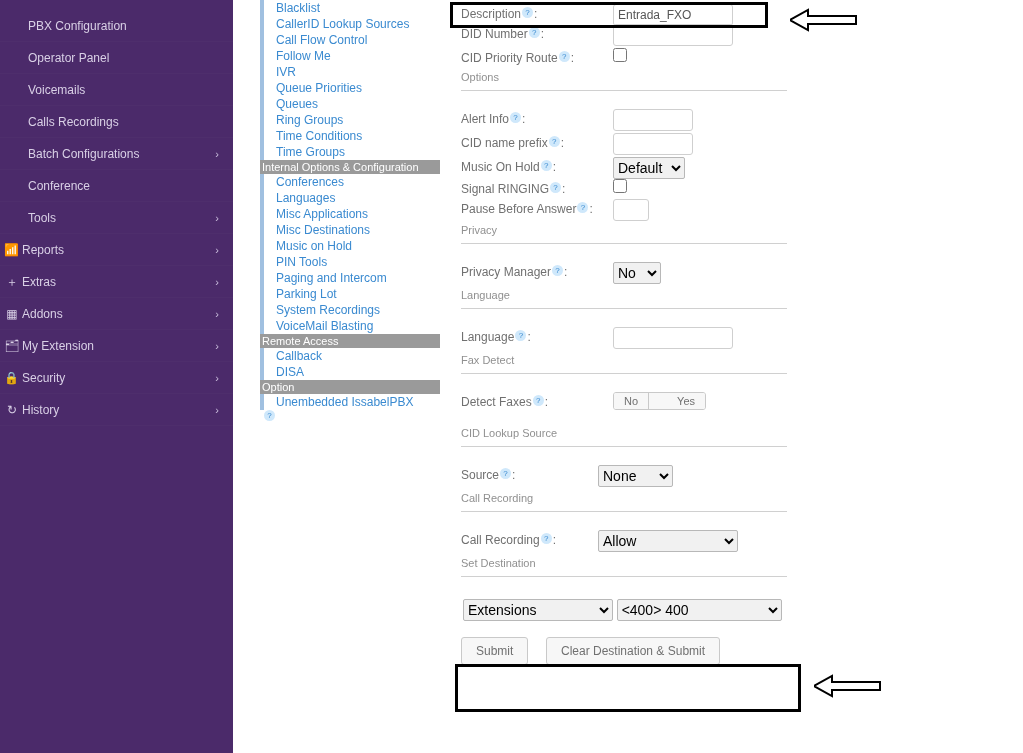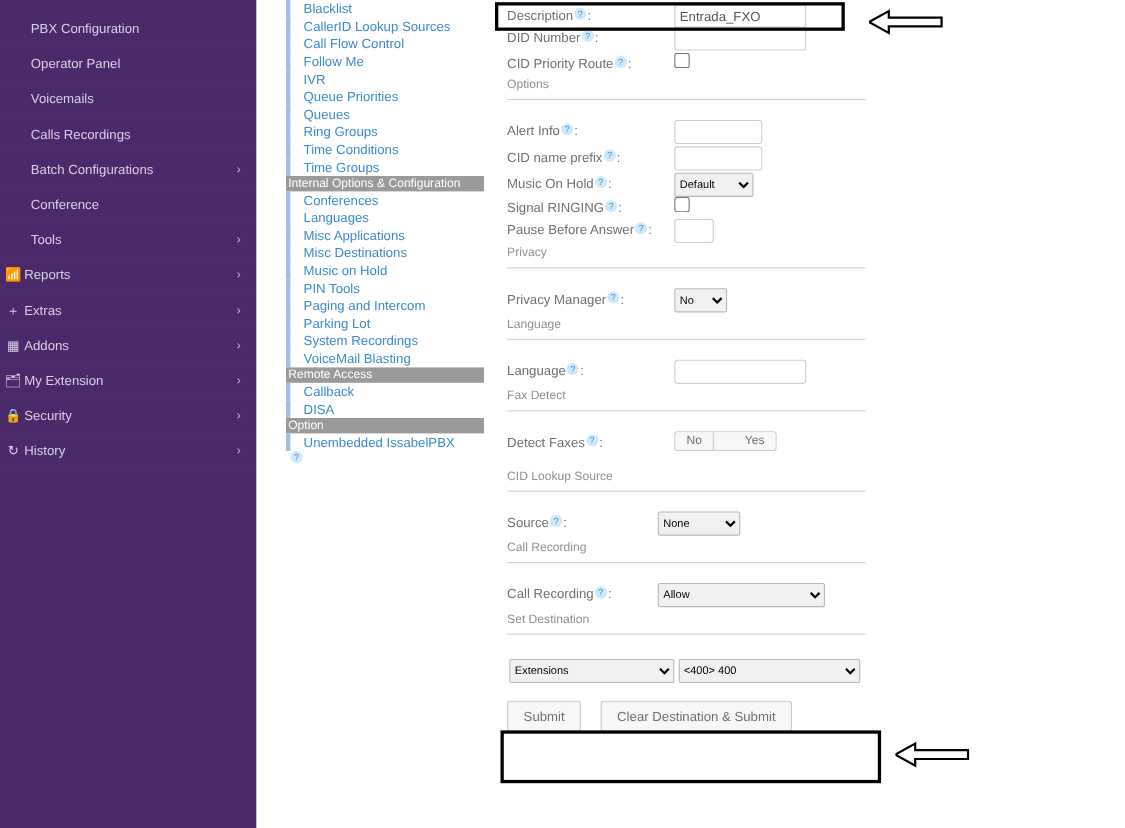--- a/index.html
+++ b/index.html
@@ -22,25 +22,25 @@
   
   .formarea { position:absolute; left:450px; top:0; width:560px; }
   .row { position:relative; height:24px; }
   .lbl { position:absolute; left:11px; top:3px; font-size:12px; color:#707070; }
   .help { display:inline-block; width:11px; height:11px; border-radius:50%; background:#cfe8fb; color:#3a8ad0; font-size:8px; text-align:center; line-height:11px; vertical-align:text-top; margin:0 1px; }
   .ctrl { position:absolute; left:163px; top:0; }
   .tin { height:22px; border:1px solid #cfcfcf; border-radius:3px; padding:0 4px; font-size:12px; color:#555; background:#fff; }
   .tin.w140 { width:120px; }
   .tin.w80 { width:80px; }
   .tin.w40 { width:36px; }
-  .sel { height:22px; border:1px solid #b8b8b8; border-radius:2px; font-size:10px; background:#f1f1f1; }
+  .sel { height:22px; border:1px solid #b8b8b8; border-radius:2px; font-size:14px; background:#f1f1f1; }
   .sel.w70 { width:72px; }
   .sel.w45 { width:48px; }
   .sel.w90 { width:75px; }
-  .sel.w140 { width:152px; }
+  .sel.w140 { width:140px; }
   .sel.w150 { width:150px; }
   .sel.w165 { width:165px; }
   .chk { width:14px; height:14px; border:1px solid #999; background:#f5f5f5; }
   .sect { font-size:11px; color:#909090; padding-left:11px; height:18px; line-height:18px; }
   .hr { height:1px; background:#d0d0d0; margin:4px 11px 4px 11px; width:326px; }
   .btn { display:inline-block; height:28px; line-height:26px; padding:0 14px; border:1px solid #c9c9c9; border-radius:3px; background:#f7f7f7; color:#707070; font-size:12px; cursor:pointer; }
   .toggle { display:inline-flex; border:1px solid #c9c9c9; border-radius:3px; overflow:hidden; }
   .toggle span { padding:2px 10px; font-size:11px; color:#707070; background:#f7f7f7; cursor:pointer; }
   .toggle span + span { border-left:1px solid #c9c9c9;padding-left:28px; }
 

